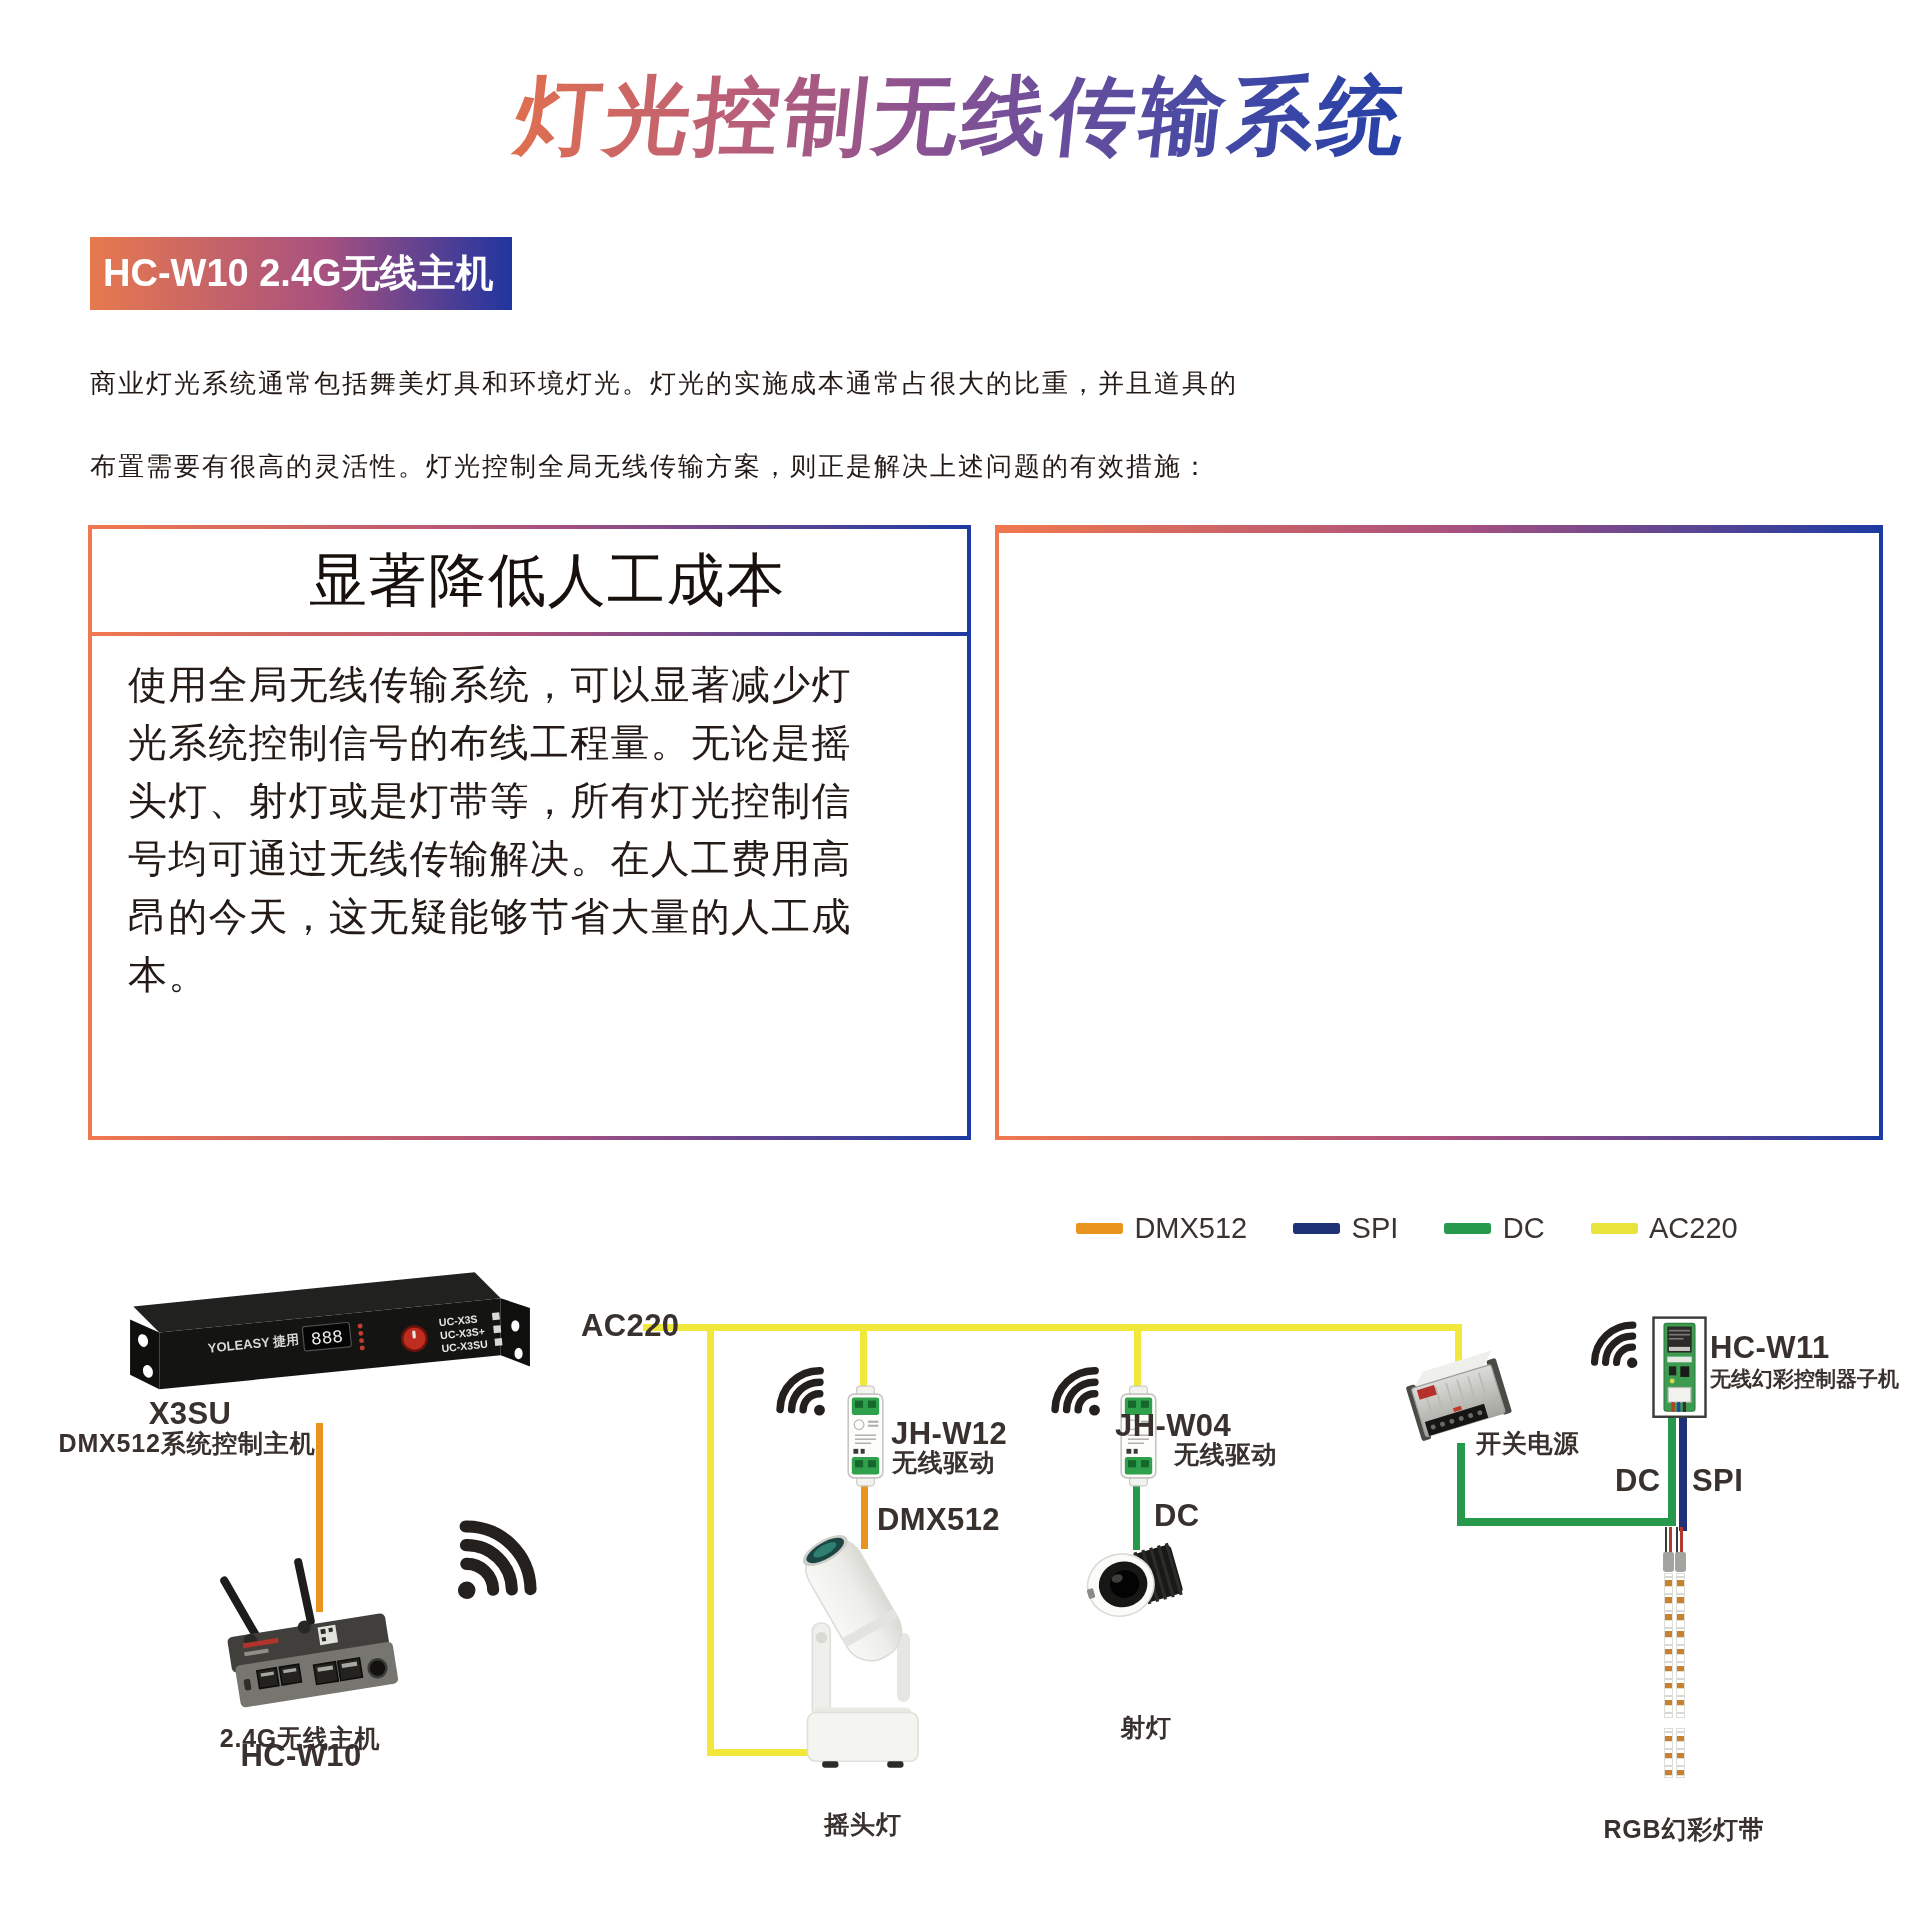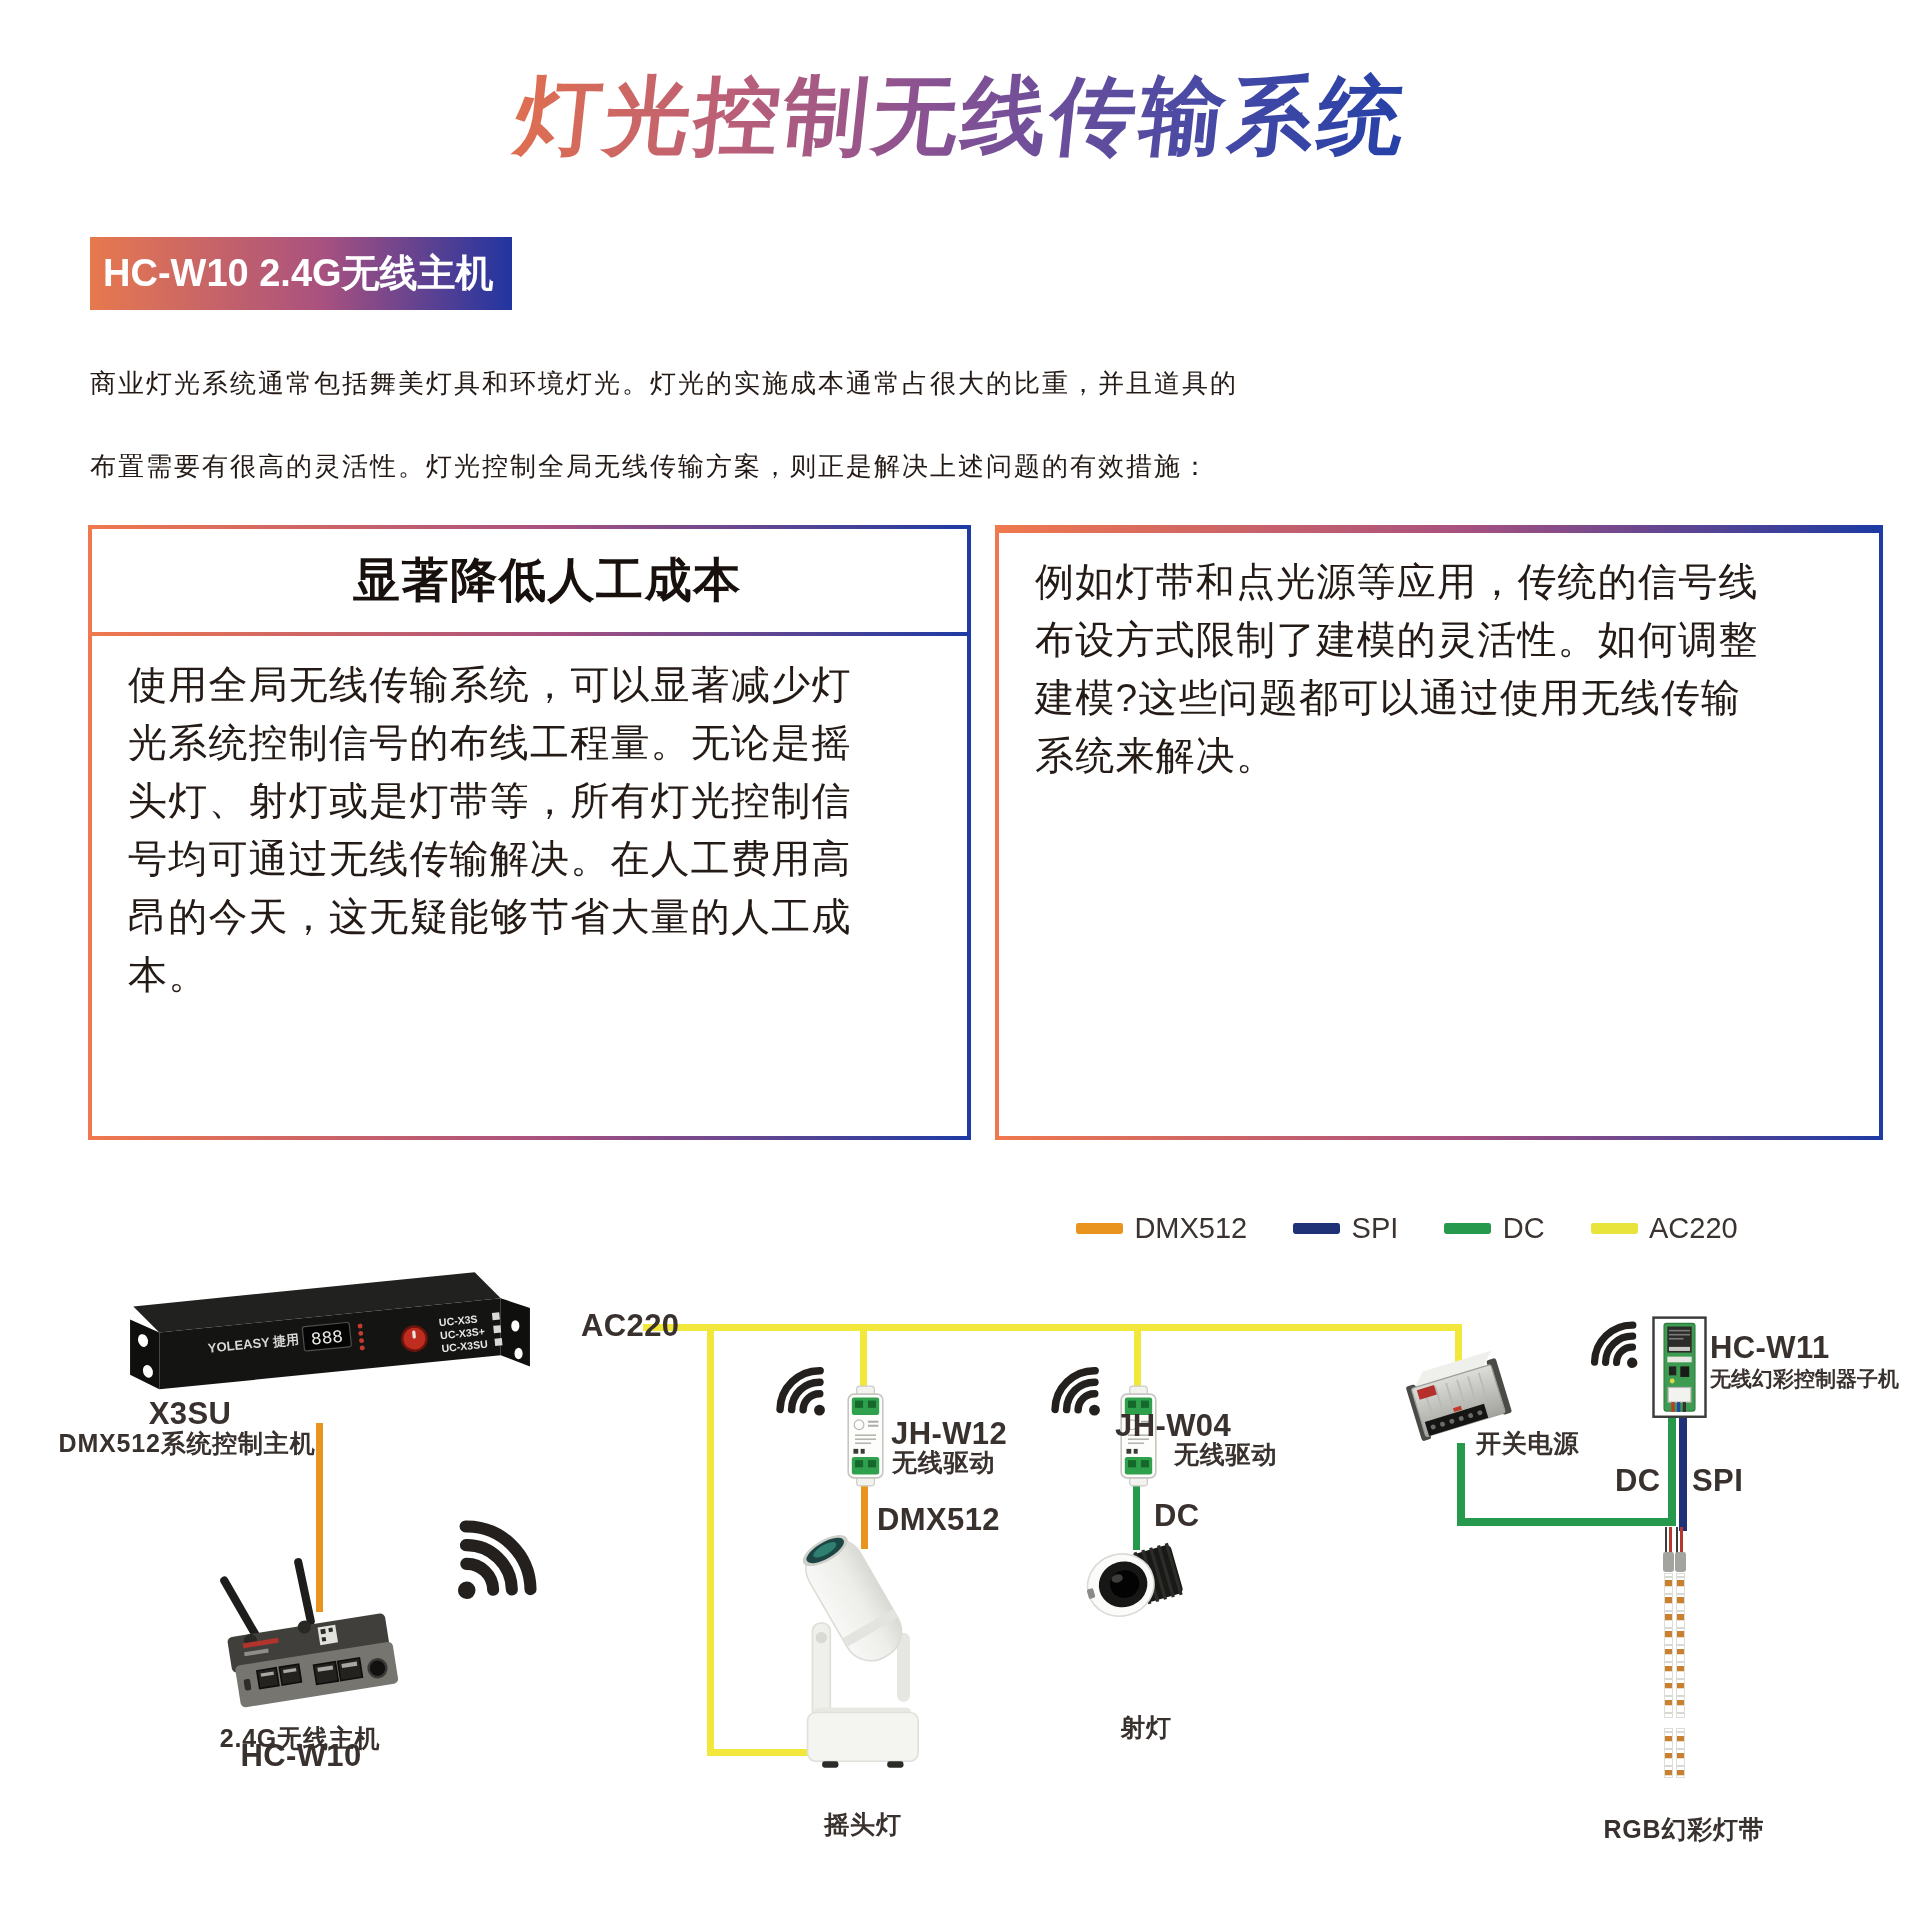--- a/index.html
+++ b/index.html
@@ -17,21 +17,21 @@
          background:linear-gradient(90deg,#E7794E,#A9517F 55%,#2135A0);}
   .intro{position:absolute;left:90px;top:342px;width:1749px;font-size:26px;line-height:83px;
          letter-spacing:2px;color:#241B17;white-space:pre-line;}
 
   
   .fbox{position:absolute;top:525px;height:615px;background:#fff;box-sizing:border-box;overflow:hidden;
         border:4.1px solid;border-image:linear-gradient(90deg,#F0784E,#A9517F 52%,#1D3BA3) 1;}
   .fbox.left{left:88px;width:883px;}
   .fbox.right{left:995px;width:888px;}
   .fb-head{height:103px;display:flex;align-items:center;justify-content:center;
-           font-size:47px;font-weight:700;color:#17100D;letter-spacing:1.6px;margin-left:36px;}
+           font-size:58px;font-weight:400;color:#17100D;letter-spacing:1.6px;margin-left:36px;}
   .fb-div{height:4.1px;background:linear-gradient(90deg,#F0784E,#A9517F 52%,#1D3BA3);}
   .fb-body{padding:19.5px 31px 0 36px;font-size:39px;line-height:58px;letter-spacing:1.2px;
            color:#241B17;white-space:pre-line;}
 
   
   .legend{position:absolute;left:1076px;top:1212px;display:flex;align-items:center;gap:46px;z-index:6;}
   .legend-item{display:flex;align-items:center;gap:11.4px;}
   .legend-swatch{width:47px;height:10.6px;border-radius:2.4px;}
   .legend-label{font-size:29px;font-weight:500;color:#3A3330;}
 
@@ -67,24 +67,20 @@
     <div class="fb-div"></div>
     <div class="fb-body">使用全局无线传输系统，可以显著减少灯
 光系统控制信号的布线工程量。无论是摇
 头灯、射灯或是灯带等，所有灯光控制信
 号均可通过无线传输解决。在人工费用高
 昂的今天，这无疑能够节省大量的人工成
 本。</div>
   </div>
   <div class="fbox right">
     <div class="fb-div"></div>
-    <div class="fb-body">例如灯带和点光源等应用，传统的信号线
-布设方式限制了建模的灵活性。如何调整
-建模?这些问题都可以通过使用无线传输
-系统来解决。</div>
   </div>
 
   <div class="legend">
     <div class="legend-item">
       <span class="legend-swatch" style="background: rgb(232, 148, 30);"></span>
       <span class="legend-label">DMX512</span>
     </div>
     <div class="legend-item">
       <span class="legend-swatch" style="background: rgb(31, 50, 120);"></span>
       <span class="legend-label">SPI</span>

